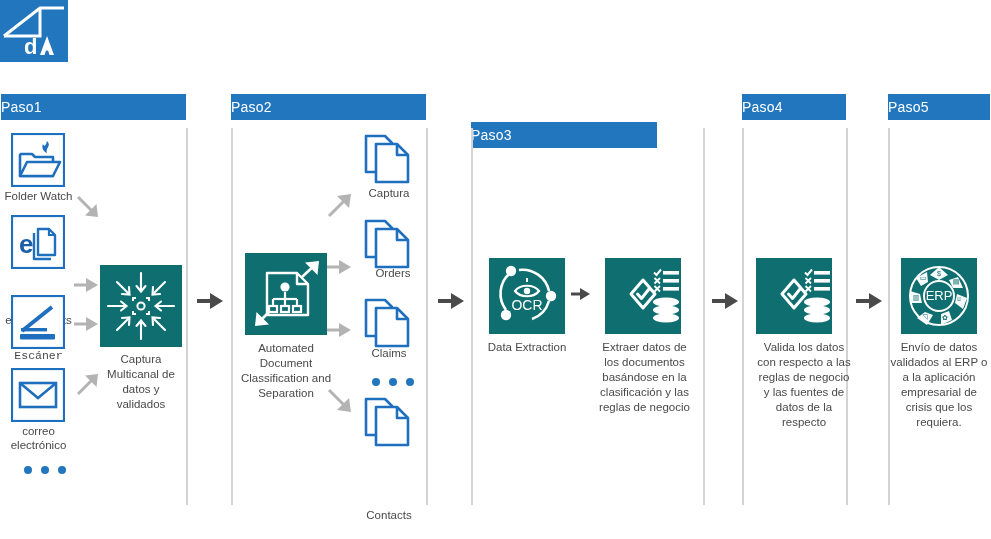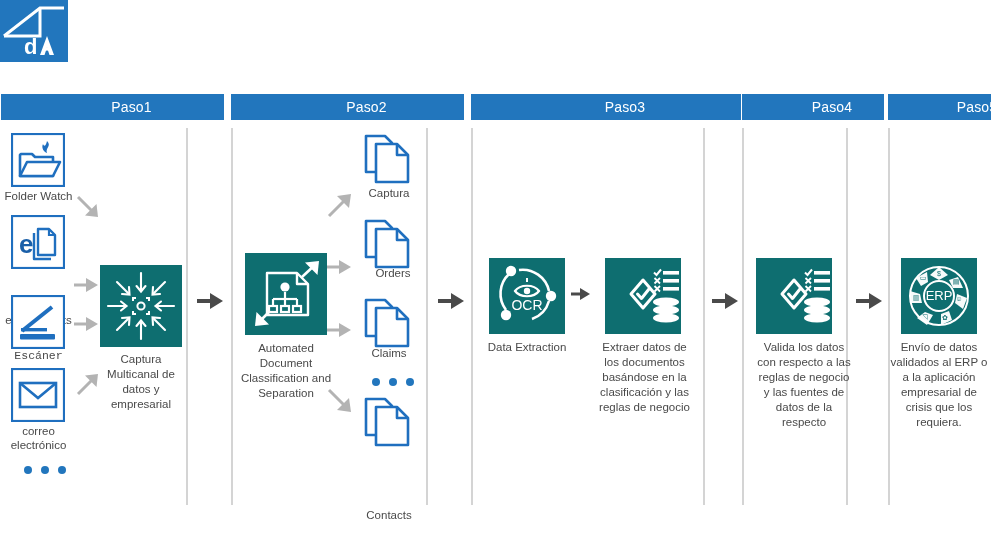--- a/index.html
+++ b/index.html
@@ -14,23 +14,22 @@
   .abs{position:absolute;}
 
   
   #logo{left:0;top:0;width:68px;height:62px;background:#2276bd;}
   #logo svg{display:block;}
 
   
   .step-chip{
     position:absolute;top:94px;height:26px;
     background:#2276bd;color:#ffffff;
-    font-size:14px;line-height:26px;text-align:center;
+    font-size:14px;line-height:26px;
     letter-spacing:.2px;
-    padding-left:38px;
   }
 
   
   .vline{position:absolute;top:128px;width:2px;height:377px;background:#d4d4d4;}
 
   
   .tile{position:absolute;}
   .tile svg{display:block;}
   .cap{
     position:absolute;text-align:center;
@@ -62,21 +61,21 @@
     <path d="M4 36 L40 8 L64 8" fill="none" stroke="#ffffff" stroke-width="3"></path>
     <path d="M4 36 L40 36 L40 8" fill="none" stroke="#ffffff" stroke-width="3"></path>
     <text x="24" y="54" font-family="Liberation Sans, sans-serif" font-size="22" font-weight="bold" fill="#ffffff">d</text>
     <path d="M40 55 L47 36 L54 55 L49.5 55 L47 47.5 L44.5 55 Z" fill="#ffffff"></path>
     <rect x="43" y="48" width="8" height="2.6" fill="#ffffff"></rect>
   </svg>
 </div>
 
 <div class="step-chip" style="left:1px;width:185px;">Paso1</div>
 <div class="step-chip" style="left:231px;width:195px;">Paso2</div>
-<div class="step-chip" style="left:471px;width:232px;">Paso3</div>
+<div class="step-chip" style="left:471px;width:186px;margin-top:28px;">Paso3</div>
 <div class="step-chip" style="left:742px;width:104px;">Paso4</div>
 <div class="step-chip" style="left:888px;width:102px;">Paso5</div>
 
 <div class="vline" style="left:186px;"></div>
 <div class="vline" style="left:231px;"></div>
 <div class="vline" style="left:426px;"></div>
 <div class="vline" style="left:471px;"></div>
 <div class="vline" style="left:703px;"></div>
 <div class="vline" style="left:742px;"></div>
 <div class="vline" style="left:846px;"></div>
@@ -181,21 +180,21 @@
       <path d="M49 46 L49 49 L46 49"></path>
         <path d="M36 49 L33 49 L33 46"></path>
     </g>
     <circle cx="41" cy="41" r="3.6" fill="none" stroke="#ffffff" stroke-width="2"></circle>
   </svg>
 </div>
 <div class="cap-teal" style="left:90px;top:352px;width:102px;">
   <div>Captura</div>
   <div>Multicanal de</div>
   <div>datos y</div>
-  <div>empresarial</div>
+  <div>validados</div>
 </div>
 
 <div class="arrow" style="left:196px;top:288px;">
   <svg width="32" height="26" viewBox="0 0 32 26">
     <path d="M1 13 L19 13" stroke="#4a4a4a" stroke-width="4" fill="none"></path>
     <path d="M27 13 L14 5 L14 21 Z" fill="#4a4a4a"></path>
   </svg>
 </div>
 
 <div class="teal" style="left:245px;top:253px;width:82px;height:82px;">

